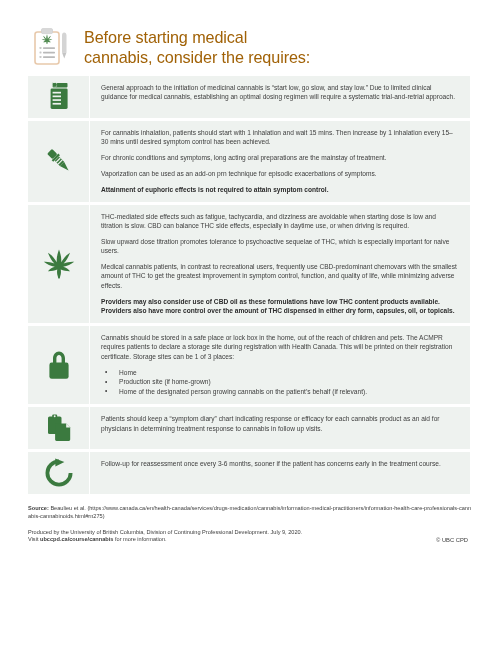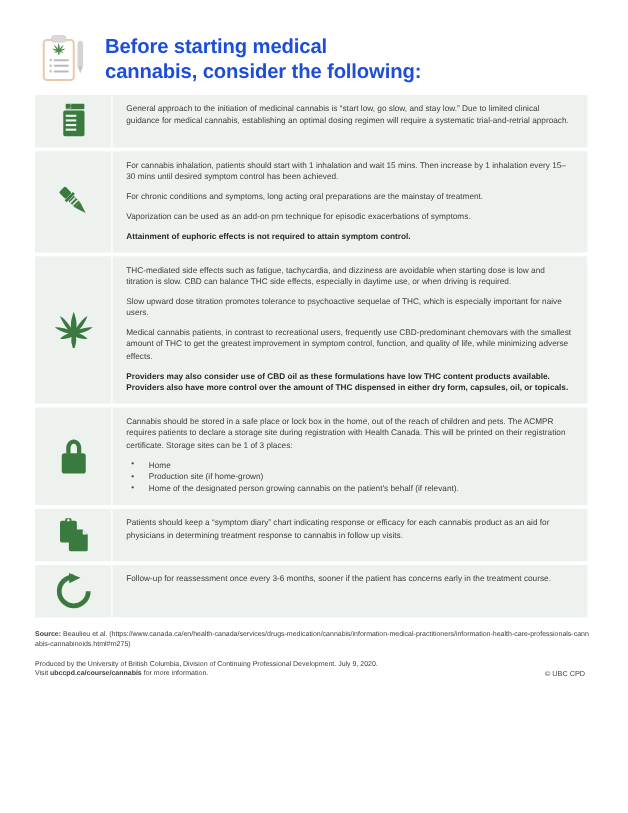--- a/index.html
+++ b/index.html
@@ -28,23 +28,23 @@
   .header-icon {
     width: 46px;
     height: 46px;
     flex: 0 0 46px;
     display: flex;
     align-items: center;
     justify-content: center;
     margin-right: 10px;
   }
   .header-title {
-    color: #1d4ed8;
+    color: #a16207;
     font-size: 16.2px;
-    font-weight: bold;
+    font-weight: normal;
     line-height: 19.5px;
     letter-spacing: -0.1px;
   }
   .header-title .ln { display: block; }
 
   
   .rows {
     padding: 0 32px 0 28px;
   }
   .row {
@@ -144,21 +144,21 @@
           <rect x="15" y="31.3" width="12" height="1.6" rx="0.6" fill="#b9b9b9"></rect>
         </g>
 
         <path d="M36.2,7.5 C37.6,7.5 38.5,8.8 38.5,10.6 L38.5,27.5 L34,27.5 L34,10.6
                  C34,8.8 34.8,7.5 36.2,7.5 Z" fill="#d4d4d4"></path>
         <path d="M34,27.5 L38.5,27.5 L36.25,33.5 Z" fill="#c4c4c4"></path>
       </svg>
     </div>
     <div class="header-title">
       <span class="ln">Before starting medical</span>
-      <span class="ln">cannabis, consider the following:</span>
+      <span class="ln">cannabis, consider the requires:</span>
     </div>
   </div>
 
   <div class="rows">
 
     <div class="row">
       <div class="row-icon">
         <svg width="26" height="30" viewBox="0 0 26 30" aria-hidden="true">
           <rect x="6.5" y="1" width="15" height="4.4" rx="0.8" fill="#3b7a3f"></rect>
           <rect x="4.6" y="6.4" width="17" height="20.5" rx="1.4" fill="#3b7a3f"></rect>

